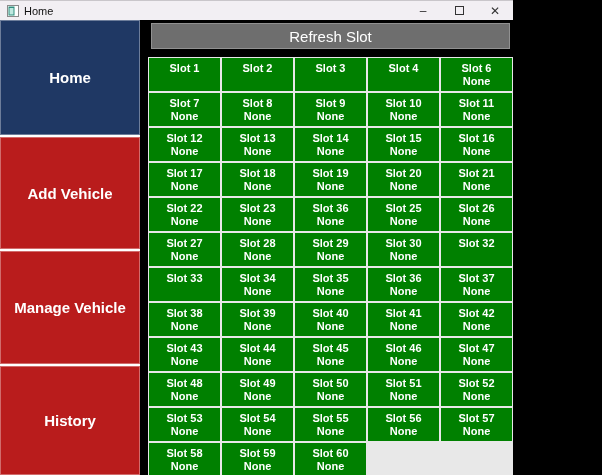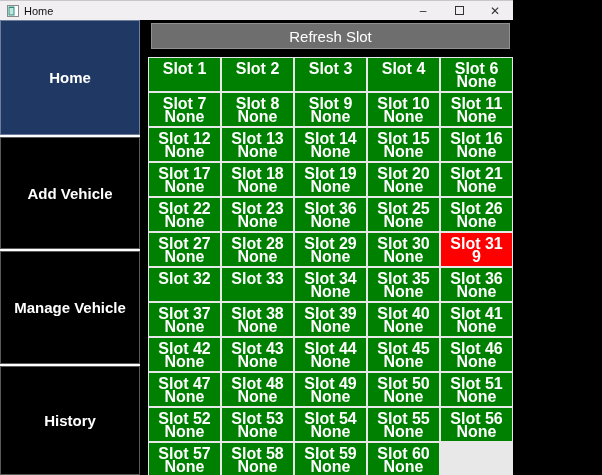--- a/index.html
+++ b/index.html
@@ -27,21 +27,21 @@
   .sidebar {
     width:140px; flex:0 0 140px; background:#fff;
     display:flex; flex-direction:column; gap:2px;
   }
   .side-btn {
     display:flex; align-items:center; justify-content:center;
     color:#fff; font-weight:bold; font-size:15px; cursor:pointer;
     border:1px solid rgba(255,255,255,0.35);
   }
   .side-btn.navy { background:#1f3864; }
-  .side-btn.tan  { background:#000000; }
+  .side-btn.tan  { background:#b91c1c; }
   .side-btn:nth-child(1) { flex:0 0 115px; }
   .side-btn:nth-child(2) { flex:0 0 112px; }
   .side-btn:nth-child(3) { flex:0 0 113px; }
   .side-btn:nth-child(4) { flex:1 1 auto; }
 
   .v-divider { width:8px; flex:0 0 8px; background:#000; }
 
   .main { flex:1; background:#000; display:flex; flex-direction:column; min-width:0; }
 
   .refresh-btn {
@@ -50,21 +50,21 @@
     font-family:"Liberation Sans", sans-serif; font-size:15px; cursor:pointer;
     display:flex; align-items:center; justify-content:center;
   }
 
   .slot-grid {
     margin-top:8px; flex:1; background:#e8e8e8; padding:1px;
     display:grid; grid-template-columns:repeat(5,1fr);
     grid-auto-rows:33px; gap:2px; overflow:hidden;
   }
   .slot {
-    background:#008000; color:#fff; font-weight:bold; font-size:16px;
+    background:#008000; color:#fff; font-weight:bold; font-size:11px;
     display:flex; flex-direction:column; align-items:center; justify-content:center;
     line-height:13px; cursor:pointer; text-align:center; border:none;
     font-family:"Liberation Sans", sans-serif;
   }
   .slot.occupied { background:#ff0000; }
   .slot .slot-value { min-height:13px; }
 </style>
 </head>
 <body>
 
@@ -211,24 +211,20 @@
             <div class="slot-value">None</div>
           </div>
           <div class="slot">
             <div class="slot-title">Slot 29</div>
             <div class="slot-value">None</div>
           </div>
           <div class="slot">
             <div class="slot-title">Slot 30</div>
             <div class="slot-value">None</div>
           </div>
-          <div class="slot occupied">
-            <div class="slot-title">Slot 31</div>
-            <div class="slot-value">9</div>
-          </div>
           <div class="slot">
             <div class="slot-title">Slot 32</div>
             <div class="slot-value"></div>
           </div>
           <div class="slot">
             <div class="slot-title">Slot 33</div>
             <div class="slot-value"></div>
           </div>
           <div class="slot">
             <div class="slot-title">Slot 34</div>

